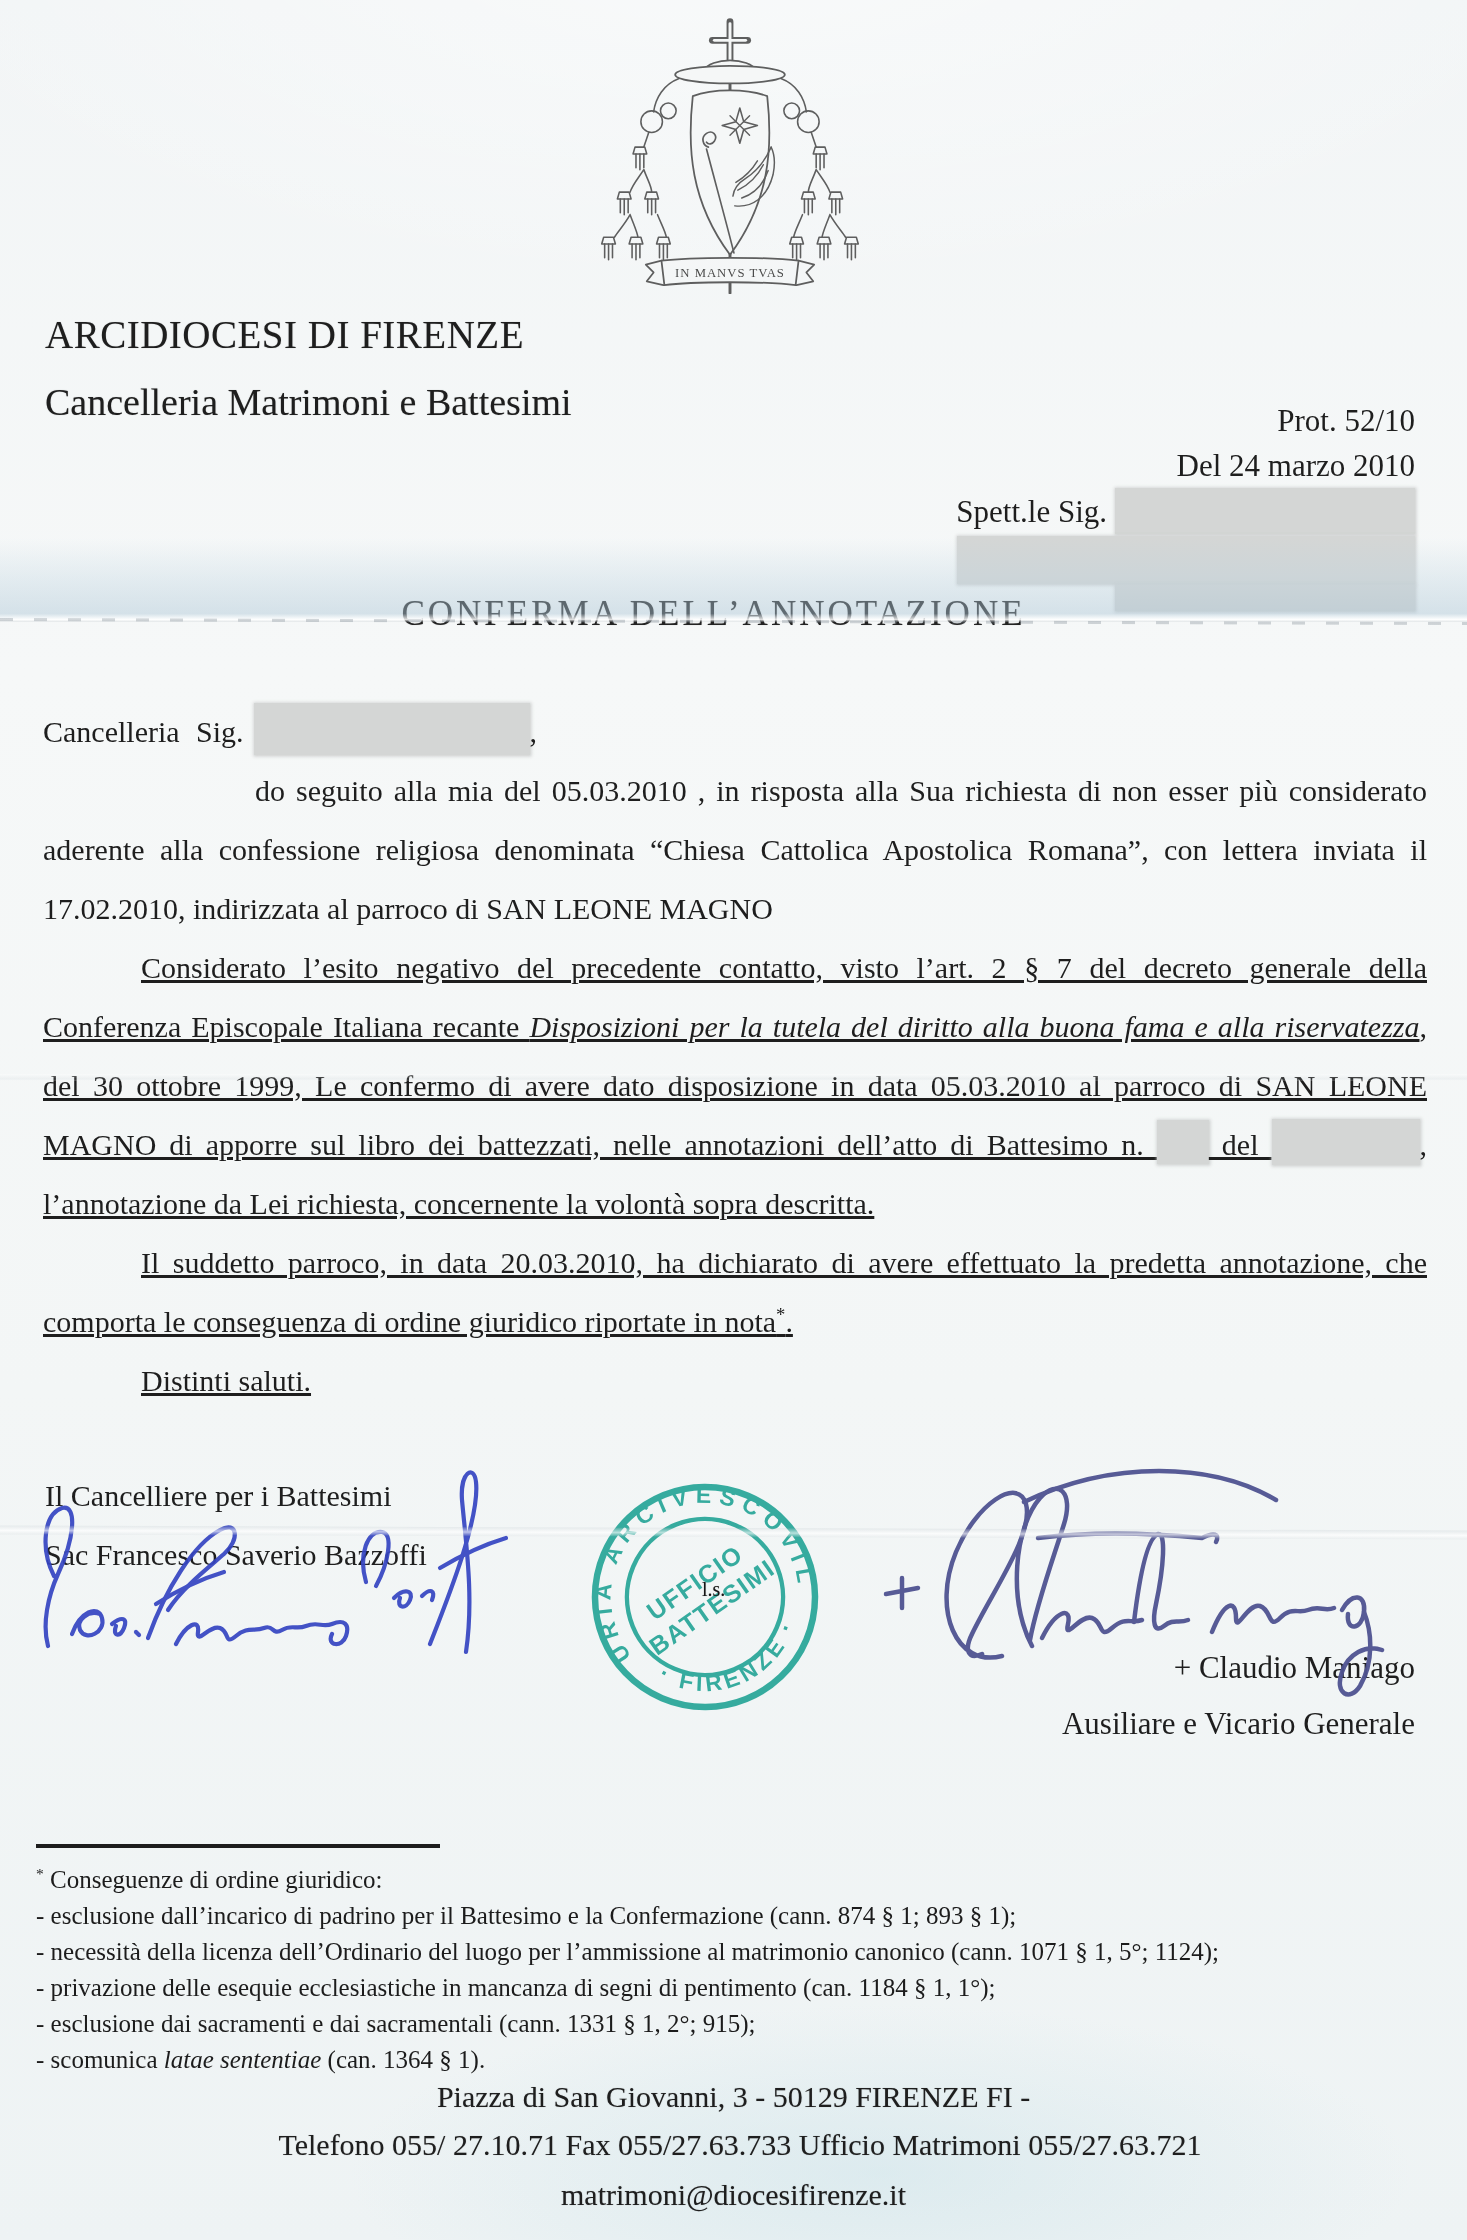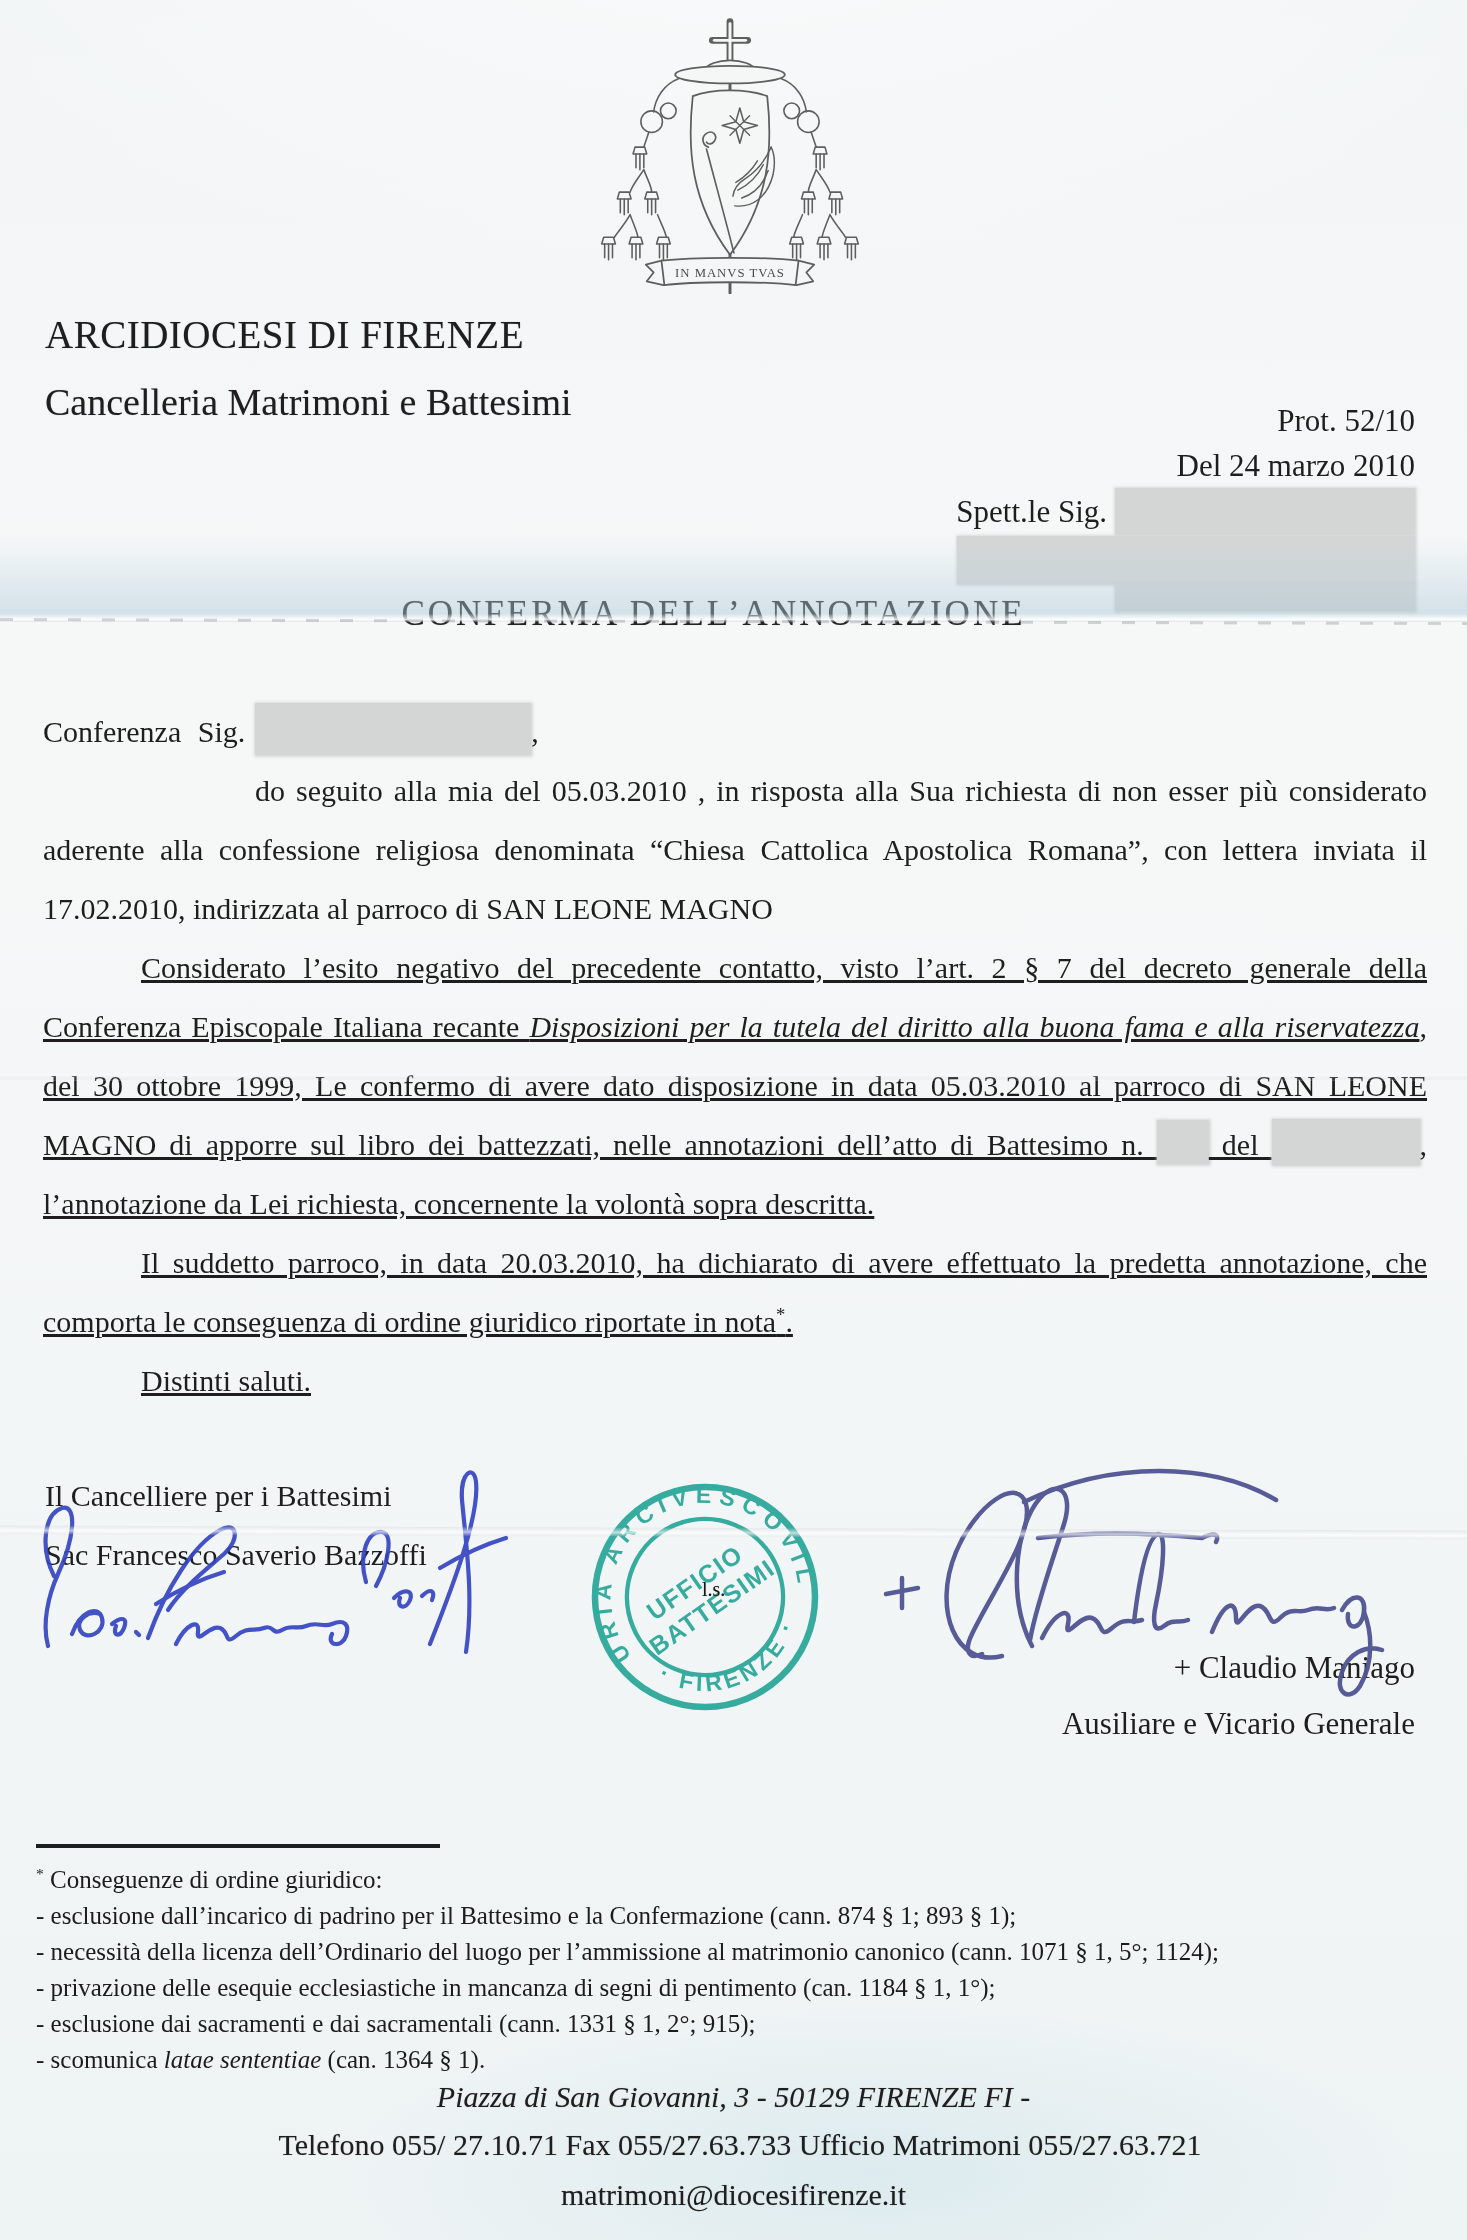--- a/index.html
+++ b/index.html
@@ -42,21 +42,21 @@
   .sig-right{position:absolute;right:52px;top:1640px;font-size:31px;line-height:56px;text-align:right;}
   .ls-mark{left:702px;top:1578px;font-size:20px;color:#161616;z-index:6;}
   .sig-svg{position:absolute;z-index:5;}
   .stamp-svg{position:absolute;left:580px;top:1472px;z-index:4;}
   
   .fn-rule{position:absolute;left:36px;top:1844px;width:404px;height:4px;background:#1d1d1d;}
   .footnote{position:absolute;left:36px;top:1862px;width:1410px;font-size:25px;line-height:36px;color:#1c1c1c;}
   .footnote div{white-space:nowrap;}
   
   .footer-line{position:absolute;left:0;width:100%;text-align:center;font-size:30px;}
-  .footer-address{top:2080px;font-style:italic;}
+  .footer-address{top:2080px;}
   .footer-phones{top:2128px;padding-left:13px;}
   .footer-email{top:2178px;}
   
   .band-crease-title{position:absolute;left:0;top:538px;width:100%;height:84px;z-index:8;pointer-events:none;
      background:linear-gradient(180deg, rgba(186,209,222,0) 0%, rgba(188,211,224,0.30) 45%, rgba(172,198,214,0.45) 90%, rgba(255,255,255,0.85) 97%, rgba(140,152,160,0.18) 100%);}
   .crease-line-title{position:absolute;left:0;top:620px;width:100%;height:3px;z-index:9;pointer-events:none;transform:rotate(0.15deg);
      background:repeating-linear-gradient(90deg, rgba(118,130,140,0.32) 0 13px, rgba(255,255,255,0) 13px 34px);}
   .crease-mid{position:absolute;left:0;top:1074px;width:100%;height:7px;z-index:9;pointer-events:none;opacity:.7;
      background:linear-gradient(180deg, rgba(255,255,255,0.55), rgba(168,180,188,0.16) 70%, rgba(255,255,255,0.3));}
   .crease-low{position:absolute;left:0;top:1528px;width:100%;height:9px;z-index:9;pointer-events:none;transform:rotate(0.2deg);
@@ -178,21 +178,21 @@
     <div class="row"><span>Spett.le Sig.</span><span class="redact redact-meta1"></span></div>
     <div class="meta-blocks">
       <div class="redact redact-meta2"></div>
       <div class="redact redact-meta3"></div>
     </div>
   </div>
 
   <div class="txt letter-title">CONFERMA DELL’ANNOTAZIONE</div>
 
   <div class="body">
-    <p class="line-salutation no-just"><span>Conferenza Sig.</span><span class="redact redact-salutation"></span><span>,</span></p>
+    <p class="line-salutation no-just"><span>Cancelleria Sig.</span><span class="redact redact-salutation"></span><span>,</span></p>
     <p class="ind-deep">do seguito alla mia del 05.03.2010 , in risposta alla Sua richiesta di non esser più considerato aderente alla confessione religiosa denominata “Chiesa Cattolica Apostolica Romana”, con lettera inviata il 17.02.2010, indirizzata al parroco di SAN LEONE MAGNO</p>
     <p class="ind"><span>Considerato l’esito negativo del precedente contatto, visto l’art. 2 § 7 del decreto generale della Conferenza Episcopale Italiana recante </span><i>Disposizioni per la tutela del diritto alla buona fama e alla riservatezza</i><span>, del 30 ottobre 1999, Le confermo di avere dato disposizione in data 05.03.2010 al parroco di SAN LEONE MAGNO di apporre sul libro dei battezzati, nelle annotazioni dell’atto di Battesimo n. </span><span class="redact redact-inline-a"></span><span> del </span><span class="redact redact-inline-b"></span><span>, l’annotazione da Lei richiesta, concernente la volontà sopra descritta.</span></p>
     <p class="ind"><span>Il suddetto parroco, in data 20.03.2010, ha dichiarato di avere effettuato la predetta annotazione, che comporta le conseguenza di ordine giuridico riportate in nota</span><sup>*</sup><span>.</span></p>
     <p class="ind no-just">Distinti saluti.</p>
   </div>
 
   <div class="sig-left">
     <div>Il Cancelliere per i Battesimi</div>
     <div>Sac Francesco Saverio Bazzoffi</div>
   </div>

